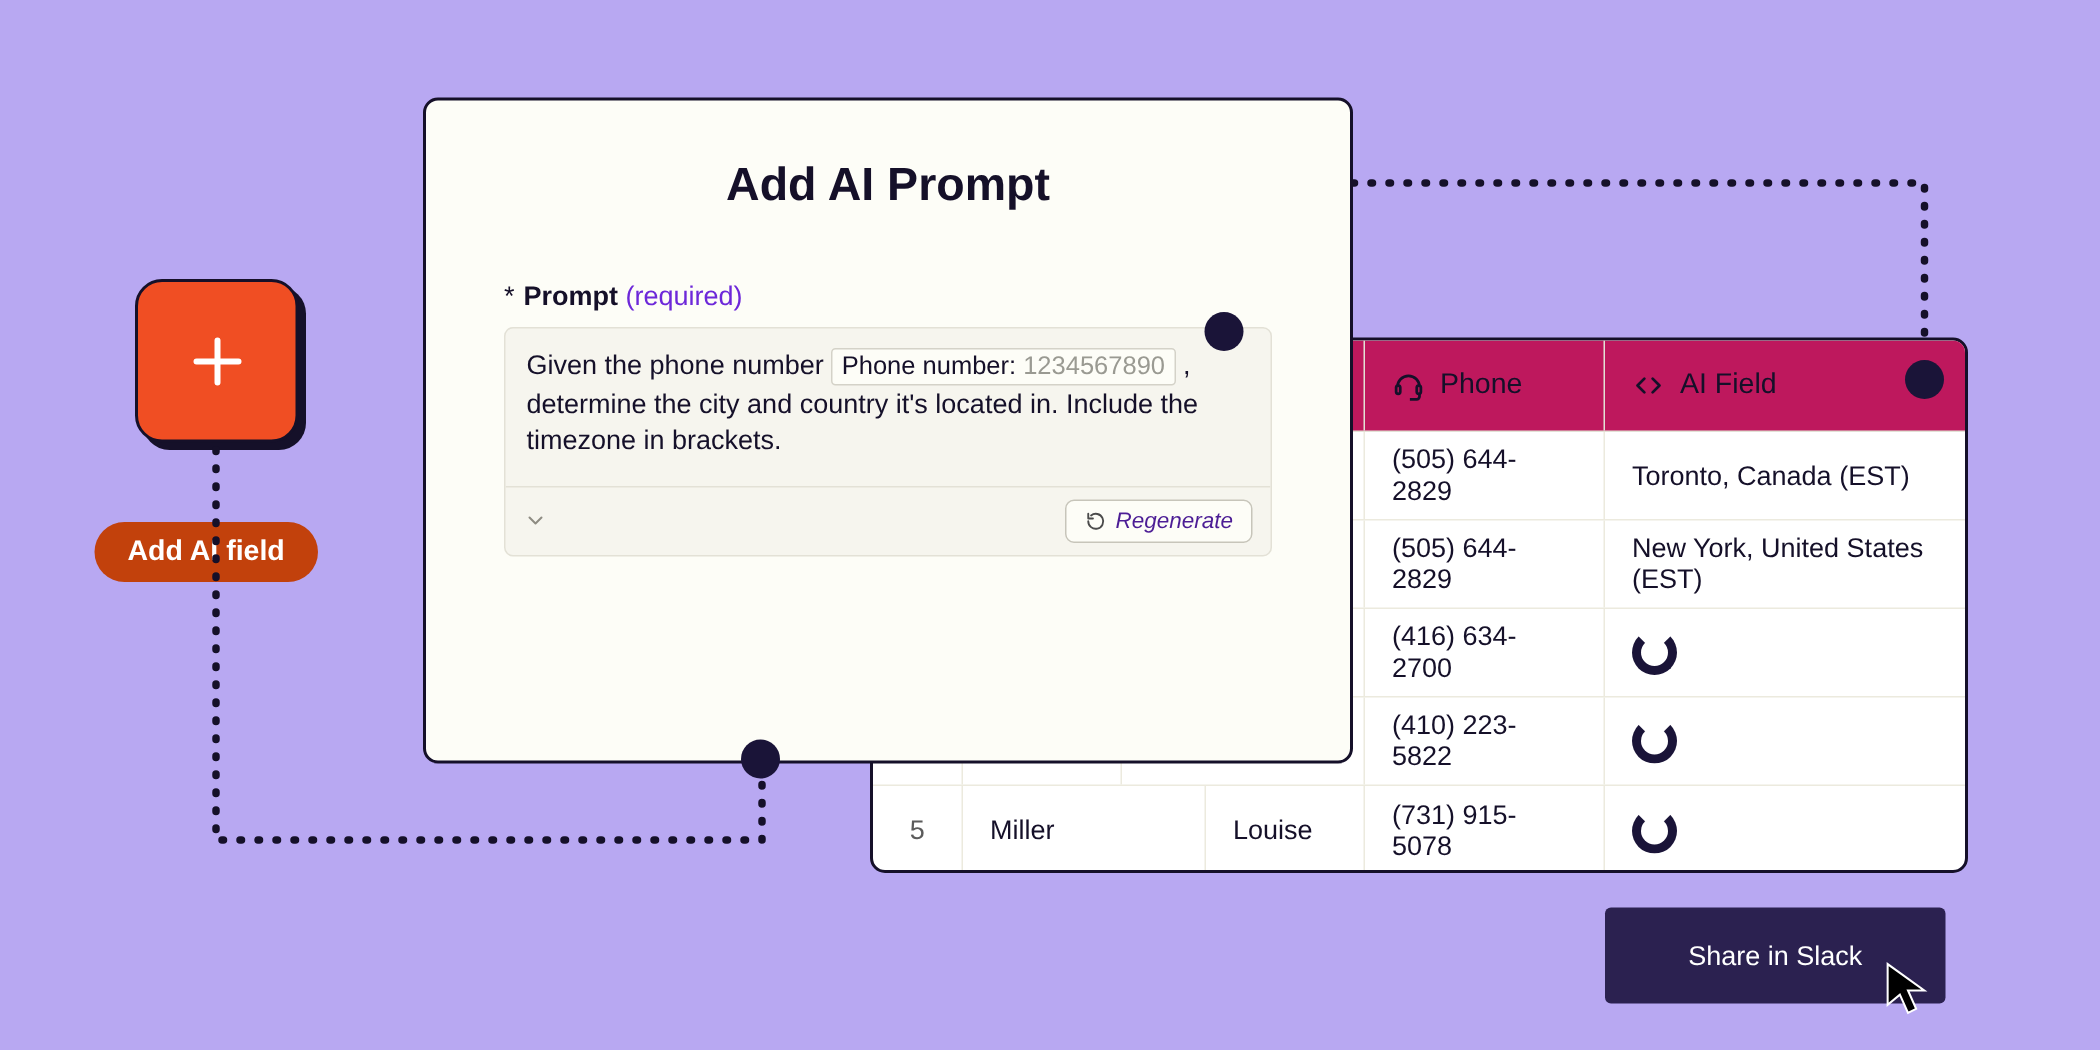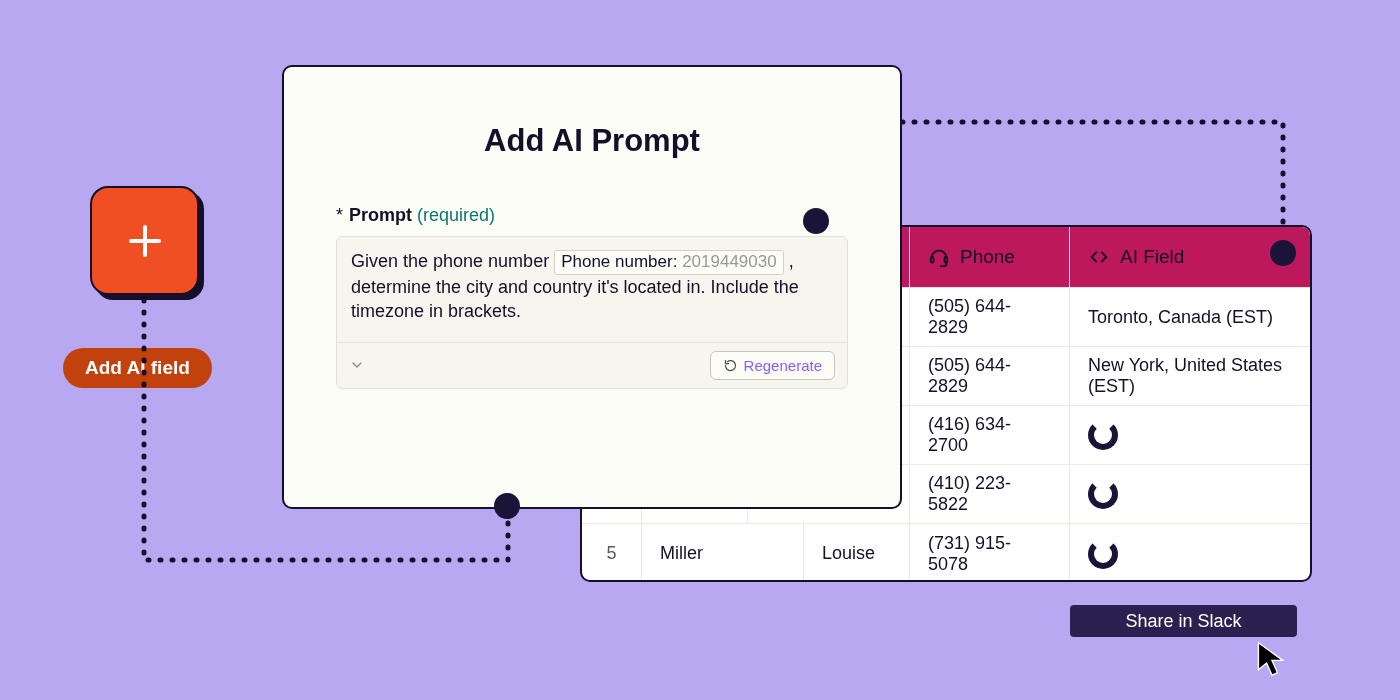--- a/index.html
+++ b/index.html
@@ -39,31 +39,31 @@
     .dots { position: absolute; pointer-events: none; }
 
     
     .modal {
       position: absolute;
       left: 282px; top: 65px;
       width: 620px; height: 444px;
       background: #fdfdf7;
       border: 2px solid #151029;
       border-radius: 10px;
-      padding: 56px 52px 30px;
+      padding: 38px 52px 30px;
       z-index: 5;
     }
     .modal-title {
       text-align: center;
       font-size: 31px; font-weight: 700;
       color: #151029;
       margin-bottom: 46px;
     }
     .field-label { font-size: 18px; color: #151029; margin-bottom: 10px; }
-    .field-label .req { color: #0f766e; font-weight: 400; }
+    .field-label .req { color: #6d28d9; font-weight: 400; }
     .field-label .ast { margin-right: 6px; }
     .prompt-box {
       background: #f6f5ee;
       border: 1px solid #e3e1d6;
       border-radius: 6px;
       overflow: hidden;
     }
     .prompt-text {
       padding: 12px 14px 18px;
       font-size: 18px; line-height: 1.35;
@@ -83,22 +83,23 @@
       border-top: 1px solid #e3e1d6;
       padding: 8px 12px;
     }
     .chev { color: #8e8c82; }
     .regen-btn {
       display: flex; align-items: center; gap: 6px;
       background: #fdfdf7;
       border: 1px solid #c7c5ba;
       border-radius: 6px;
       padding: 5px 12px;
-      font-size: 15px; color: #8b5cf6;
+      font-size: 15px; color: #4c1d95;
       cursor: pointer;
+      font-style: italic;
     }
     .done-btn {
       display: block;
       margin: 48px auto 0;
       width: 223px; height: 54px;
       background: #b6d5d2;
       border: 1px solid #9cbbb8;
       border-radius: 6px;
       font-size: 21px; font-weight: 600;
       color: #151029;
@@ -152,21 +153,21 @@
       width: 30px; height: 30px;
       border: 6px solid #1a1438;
       border-top-color: transparent;
       border-radius: 50%;
     }
 
     
     .share-btn {
       position: absolute;
       left: 1070px; top: 605px;
-      width: 227px; height: 32px;
+      width: 227px; height: 64px;
       background: #2b2150;
       color: #fff;
       border: none; border-radius: 4px;
       font-size: 18px; font-weight: 500;
       cursor: pointer;
       z-index: 3;
     }
     .cursor {
       position: absolute;
       left: 1255px; top: 640px;
@@ -270,21 +271,21 @@
   </div>
 </div>
 
 <div class="modal">
   <h1 class="modal-title">Add AI Prompt</h1>
   <div class="field-label">
     <span class="ast">*</span><b>Prompt</b> <span class="req">(required)</span>
   </div>
   <div class="prompt-box">
     <div class="prompt-text">
-      <span>Given the phone number </span><span class="chip"><span>Phone number:</span> <span class="ex">2019449030</span></span><span> , determine the city and country it's located in. Include the timezone in brackets.</span>
+      <span>Given the phone number </span><span class="chip"><span>Phone number:</span> <span class="ex">1234567890</span></span><span> , determine the city and country it's located in. Include the timezone in brackets.</span>
     </div>
     <div class="prompt-footer">
       <svg class="chev" width="16" height="16" viewBox="0 0 24 24">
         <path d="M6 9 L12 15 L18 9" fill="none" stroke="currentColor" stroke-width="2" stroke-linecap="round" stroke-linejoin="round"></path>
       </svg>
       <button class="regen-btn">
         <svg width="15" height="15" viewBox="0 0 24 24">
           <path d="M4 12 a8 8 0 1 0 3-6.2 M4 4 v5 h5" fill="none" stroke="#4b4b4b" stroke-width="2" stroke-linecap="round" stroke-linejoin="round"></path>
         </svg>
         <span>Regenerate</span>

